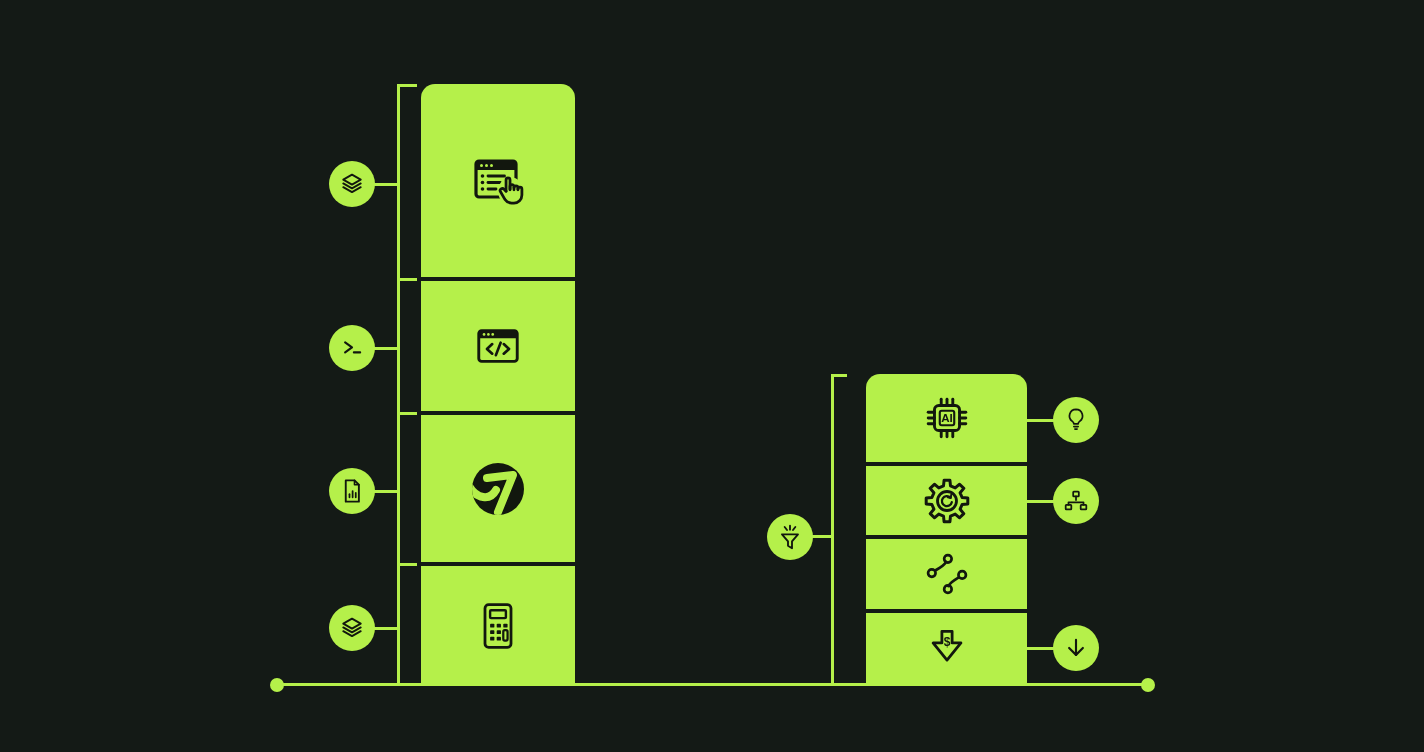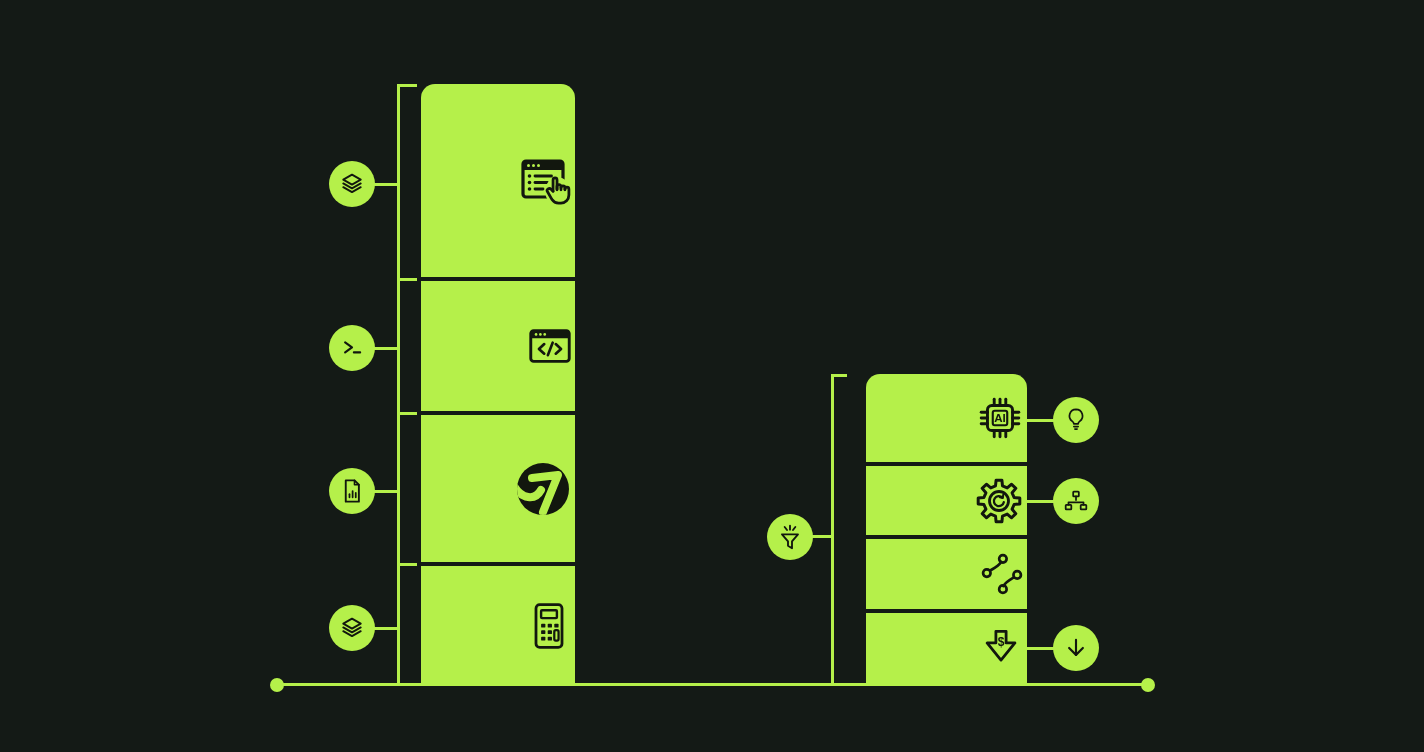--- a/index.html
+++ b/index.html
@@ -12,21 +12,21 @@
     position:relative;
     width:1424px;height:752px;
     background:var(--bg);
     overflow:hidden;
     font-family:"Liberation Sans", sans-serif;
   }
   .gline{position:absolute;background:var(--accent);}
   .dot{position:absolute;width:14px;height:14px;border-radius:50%;background:var(--accent);}
   .block{
     position:absolute;background:var(--accent);
-    display:flex;align-items:center;justify-content:flex-end;
+    display:flex;align-items:center;justify-content:center;
   }
   .rtop{border-radius:14px 14px 0 0;}
   .badge{
     position:absolute;width:46px;height:46px;border-radius:50%;
     background:var(--accent);
     display:flex;align-items:center;justify-content:center;
   }
   svg{display:block;}
   .ic{stroke:var(--ink);fill:none;stroke-linecap:round;stroke-linejoin:round;}
   .icf{fill:var(--ink);stroke:none;}

